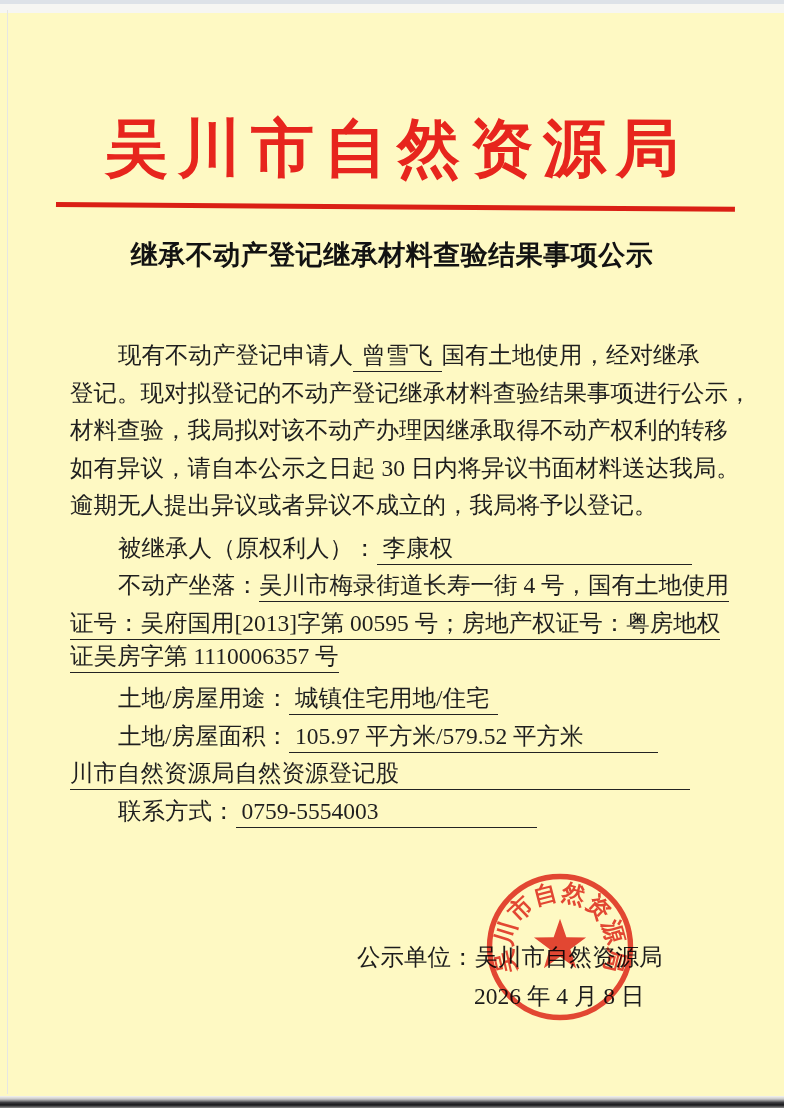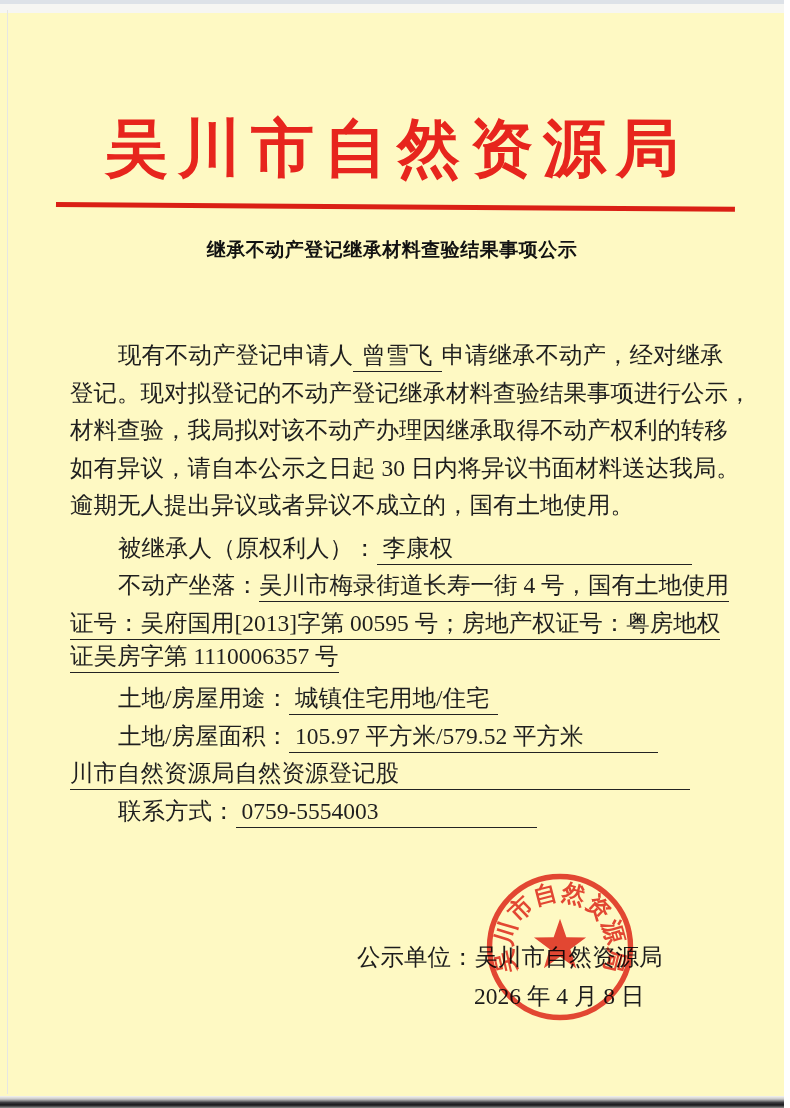--- a/index.html
+++ b/index.html
@@ -44,21 +44,21 @@
   .red-rule{
     position:absolute; top:202px; left:56px;
     width:679px; height:5px;
     background:#da2015;
     transform:rotate(0.4deg); transform-origin:0 0;
   }
 
   .doc-title{
     position:absolute; top:237px; left:0; width:100%;
     text-align:center;
-    font-size:19px; font-weight:bold; letter-spacing:0.5px;
+    font-size:27px; font-weight:bold; letter-spacing:0.5px;
     color:#121212;
     white-space:nowrap;
   }
 
   .content{
     position:absolute; top:339px; left:70px; width:650px;
     font-size:23.5px;
   }
   .line{ height:37.6px; white-space:nowrap; }
   .line > span{
@@ -108,25 +108,25 @@
   <div class="scan-edge-left"></div>
 
   <div class="org-title">吴川市自然资源局</div>
 
   <div class="red-rule"></div>
 
   <div class="doc-title">继承不动产登记继承材料查验结果事项公示</div>
 
   <div class="content">
 
-    <div class="line"><span class="indent1"></span><span>现有不动产登记申请人</span><span class="ul name-ul">曾雪飞</span><span>申请继承不动产，经对继承</span></div>
+    <div class="line"><span class="indent1"></span><span>现有不动产登记申请人</span><span class="ul name-ul">曾雪飞</span><span>国有土地使用，经对继承</span></div>
     <div class="line"><span>登记。现对拟登记的不动产登记继承材料查验结果事项进行公示，</span></div>
     <div class="line"><span>材料查验，我局拟对该不动产办理因继承取得不动产权利的转移</span></div>
     <div class="line"><span>如有异议，请自本公示之日起 30 日内将异议书面材料送达我局。</span></div>
-    <div class="line"><span>逾期无人提出异议或者异议不成立的，国有土地使用。</span></div>
+    <div class="line"><span>逾期无人提出异议或者异议不成立的，我局将予以登记。</span></div>
 
     <div class="line fld ind">
         <span>被继承人（原权利人）：</span>
         <span class="ul val-pad">李康权</span>
         <span class="ul fill fill-decedent"></span>
       </div>
 
     <div class="line fld ind">
         <span>不动产坐落：</span>
         <span class="ul">吴川市梅录街道长寿一街 4 号，国有土地使用</span>

